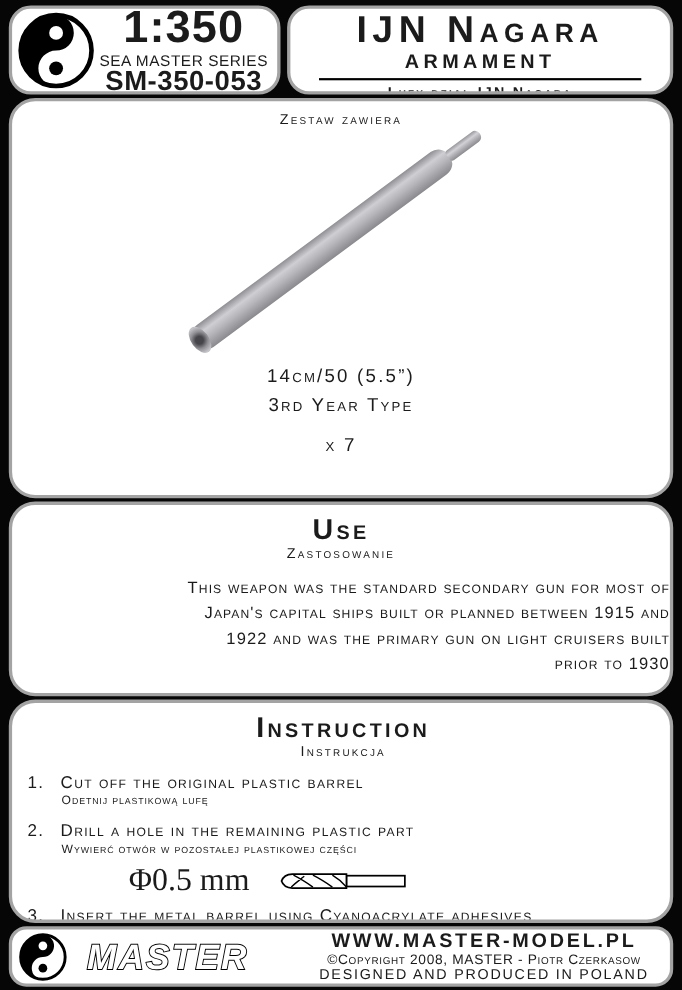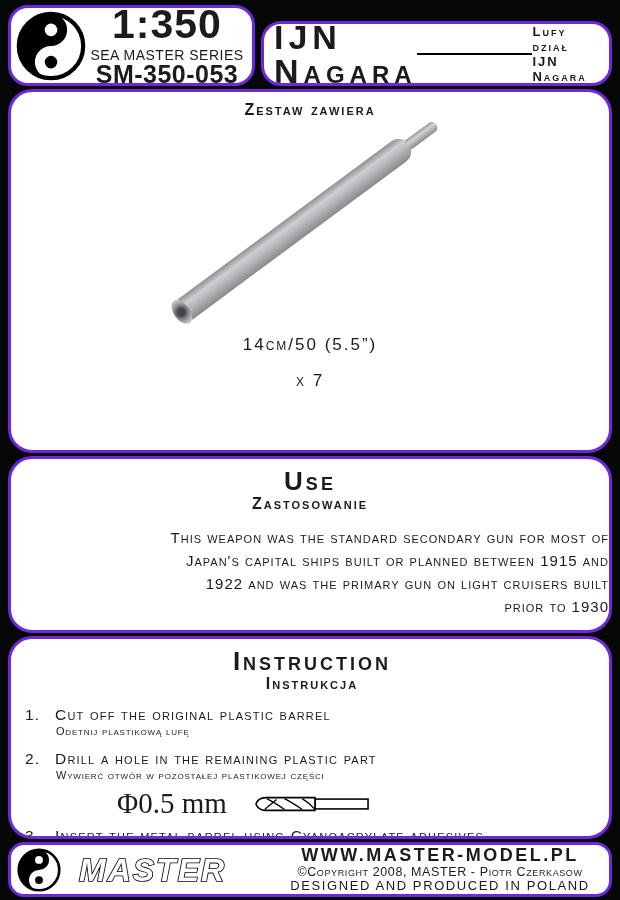--- a/index.html
+++ b/index.html
@@ -10,51 +10,50 @@
     color: #1b1b1b;
     overflow: hidden;
   }
   .page {
     width: 620px; height: 900px;
     padding: 5px 8px 4px 8px;
     display: flex; flex-direction: column; gap: 3px;
   }
   .panel {
     background: #ffffff;
-    border: 3px solid #6d28d9;
+    border: 3px solid #a3a3a3;
     border-radius: 24px;
     overflow: hidden;
   }
   .sc { font-variant: small-caps; }
 
   
   .header-row { display: flex; gap: 6px; height: 81px; flex: none; }
   .brand-panel {
     width: 247px; border-radius: 20px;
     display: flex; align-items: center; padding: 3px 8px 3px 5px; gap: 4px;
   }
   .brand-logo { width: 70px; height: 70px; flex: none; }
   .brand-text { flex: 1; display: flex; flex-direction: column; align-items: center; line-height: 1; }
   .brand-scale   { font-size: 41px; font-weight: bold; letter-spacing: 1px; }
   .brand-series  { font-size: 14px; font-weight: normal; letter-spacing: .5px; margin-top: 3px; white-space: nowrap; }
   .brand-code    { font-size: 25px; font-weight: bold; letter-spacing: .5px; white-space: nowrap; }
   .title-panel {
     flex: 1; border-radius: 20px;
-    display: flex; flex-direction: row; align-items: center; justify-content: flex-start;
+    display: flex; flex-direction: column; align-items: center; justify-content: flex-start;
     padding: 2px 10px;
-    margin-top: 16px;
   }
   .kit-title    { font-size: 34px; font-weight: bold; letter-spacing: 5px; line-height: 1; }
   .kit-subtitle { font-size: 18px; font-weight: bold; letter-spacing: 4px; margin-top: 2px; }
   .title-rule   { width: 90%; border: none; border-top: 2px solid #000; margin: 4px 0 3px; }
   .kit-subtitle-pl { font-size: 13px; font-weight: bold; letter-spacing: 2px; }
 
   
   .section-heading    { font-size: 26px; font-weight: bold; letter-spacing: 3px; line-height: 1.05; }
-  .section-heading-pl { font-size: 16px; font-weight: bold; letter-spacing: 2px; }
+  .section-heading-pl { font-size: 13px; font-weight: normal; letter-spacing: 2px; }
 
   
   .set-panel { height: 364px; flex: none; text-align: center; padding-top: 9px; position: relative; }
   .barrel-scene { position: relative; height: 208px; margin-top: 2px; }
   .barrel {
     position: absolute; left: 166px; top: 182px;
     width: 288px; height: 25px; border-radius: 12px;
     transform-origin: 0 50%; transform: rotate(-36.5deg);
     background: linear-gradient(180deg, #909094 0%, #cfcfd3 30%, #b6b6ba 58%, #8a8a8e 100%);
   }
@@ -114,35 +113,37 @@
         <circle cx="50" cy="73" r="9" fill="#000"></circle>
       </svg>
       <div class="brand-text">
         <div class="brand-scale">1:350</div>
         <div class="brand-series">SEA MASTER SERIES</div>
         <div class="brand-code">SM-350-053</div>
       </div>
     </div>
     <div class="panel title-panel">
       <div class="kit-title sc">IJN Nagara</div>
+      <div class="kit-subtitle">ARMAMENT</div>
       <hr class="title-rule">
       <div class="kit-subtitle-pl sc">Lufy dział IJN Nagara</div>
     </div>
   </div>
 
   <div class="panel set-panel">
     <div class="section-heading-pl sc">Zestaw zawiera</div>
     <div class="barrel-scene">
       <div class="barrel">
         <div class="barrel-muzzle"></div>
         <div class="barrel-tip"></div>
       </div>
     </div>
     <div class="part-caption sc">
       <div>14cm/50 (5.5”)</div>
+      <div>3rd Year Type</div>
     </div>
     <div class="part-qty sc">x 7</div>
   </div>
 
   <div class="panel use-panel">
     <div class="section-heading sc">Use</div>
     <div class="section-heading-pl sc">Zastosowanie</div>
     <div class="use-en sc">
       <div>This weapon was the standard secondary gun for most of</div>
       <div>Japan's capital ships built or planned between 1915 and</div>

